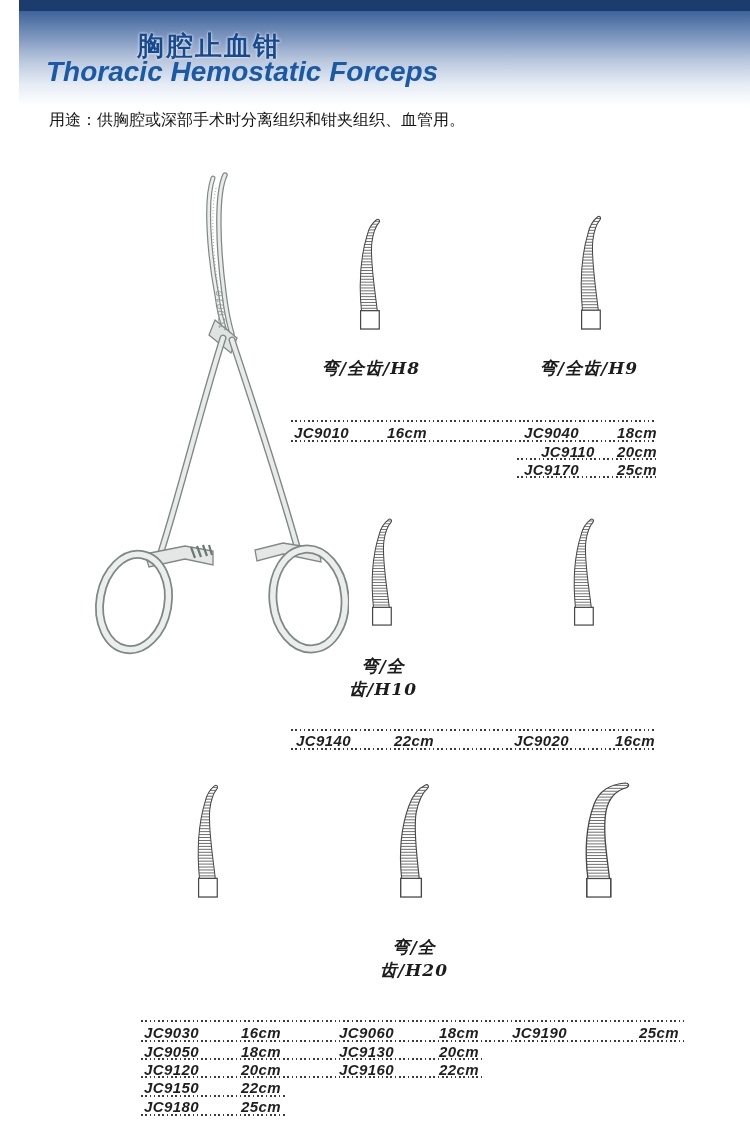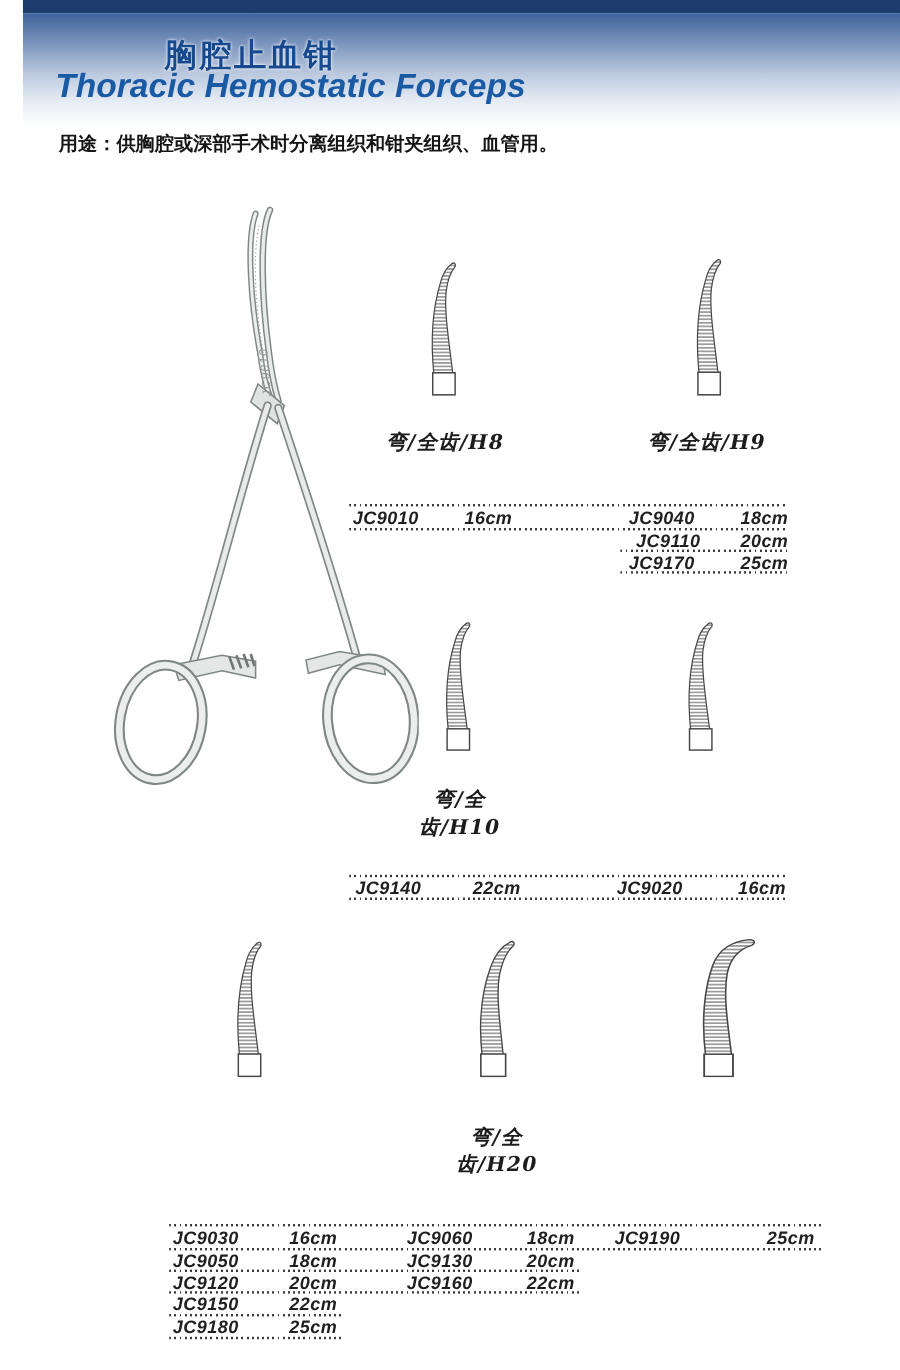--- a/index.html
+++ b/index.html
@@ -9,21 +9,21 @@
   
   .top-bar{position:absolute;left:0;top:0;width:750px;height:11px;background:#1d3c6e;}
   .header-grad{position:absolute;left:0;top:11px;width:750px;height:95px;
       background:linear-gradient(180deg,#3e639b 0%,#7e97bf 28%,#b9c7dd 52%,#e7edf5 78%,#ffffff 100%);}
   .title-zh{position:absolute;left:118px;top:28px;width:400px;
       font-size:27px;font-weight:bold;color:#17498f;letter-spacing:2px;
       text-shadow:0 0 3px rgba(255,255,255,.9),0 0 1px #fff;}
   .title-en{position:absolute;left:27px;top:56px;width:500px;
       font-size:28px;font-weight:bold;font-style:italic;color:#1a5aa4;letter-spacing:0px;}
   .usage{position:absolute;left:30px;top:110px;width:560px;
-      font-size:16px;font-weight:bold;color:#151515;}
+      font-size:16px;font-weight:normal;color:#151515;}
 
   
   .cell{position:absolute;font-size:15px;font-weight:bold;font-style:italic;
         color:#1f1f1f;letter-spacing:.4px;white-space:nowrap;}
   .dotline{position:absolute;height:2px;
         background-image:repeating-linear-gradient(90deg,#3b3b3b 0 1.6px,transparent 1.6px 4.3px);}
 
   
   .vlabel{position:absolute;width:110px;text-align:center;
       font-size:17px;font-weight:bold;font-style:italic;color:#1c1c1c;
@@ -100,21 +100,21 @@
   </svg>
   <div class="vlabel" style="left:297px;top:357px">弯/全齿/H8</div>
   <div class="vlabel" style="left:515px;top:357px">弯/全齿/H9</div>
 
   <div class="dotline" style="left:272px;top:420px;width:365px"></div>
   <span class="cell" style="left:275px;top:424px">JC9010</span>
   <span class="cell" style="left:368px;top:424px">16cm</span>
   <span class="cell" style="left:505px;top:424px">JC9040</span>
   <span class="cell" style="left:598px;top:424px">18cm</span>
   <div class="dotline" style="left:272px;top:440px;width:365px"></div>
-  <span class="cell" style="left:511px;top:443px">JC9110</span>
+  <span class="cell" style="left:522px;top:443px">JC9110</span>
   <span class="cell" style="left:598px;top:443px">20cm</span>
   <div class="dotline" style="left:498px;top:458px;width:139px"></div>
   <span class="cell" style="left:505px;top:461px">JC9170</span>
   <span class="cell" style="left:598px;top:461px">25cm</span>
   <div class="dotline" style="left:498px;top:476px;width:139px"></div>
 
   <svg class="tip" style="left:334px;top:514px" width="56" height="112" viewBox="0 0 60 120" preserveAspectRatio="none">
     <path d="M22,101 C19,72 21,44 28,22 C30,14 34,9 38,6 C40,4.5 42,6 41,8.5 C36,14 34,22 33,30 C31,48 36,76 39,101 Z" fill="#fff"></path>
     <path d="M22,101 C19,72 21,44 28,22 C30,14 34,9 38,6 C40,4.5 42,6 41,8.5 C36,14 34,22 33,30 C31,48 36,76 39,101 Z" fill="url(#serr)" stroke="#474747" stroke-width="1.1"></path>
     <rect x="21" y="100" width="20" height="19" fill="#fff" stroke="#474747" stroke-width="1.3"></rect>

